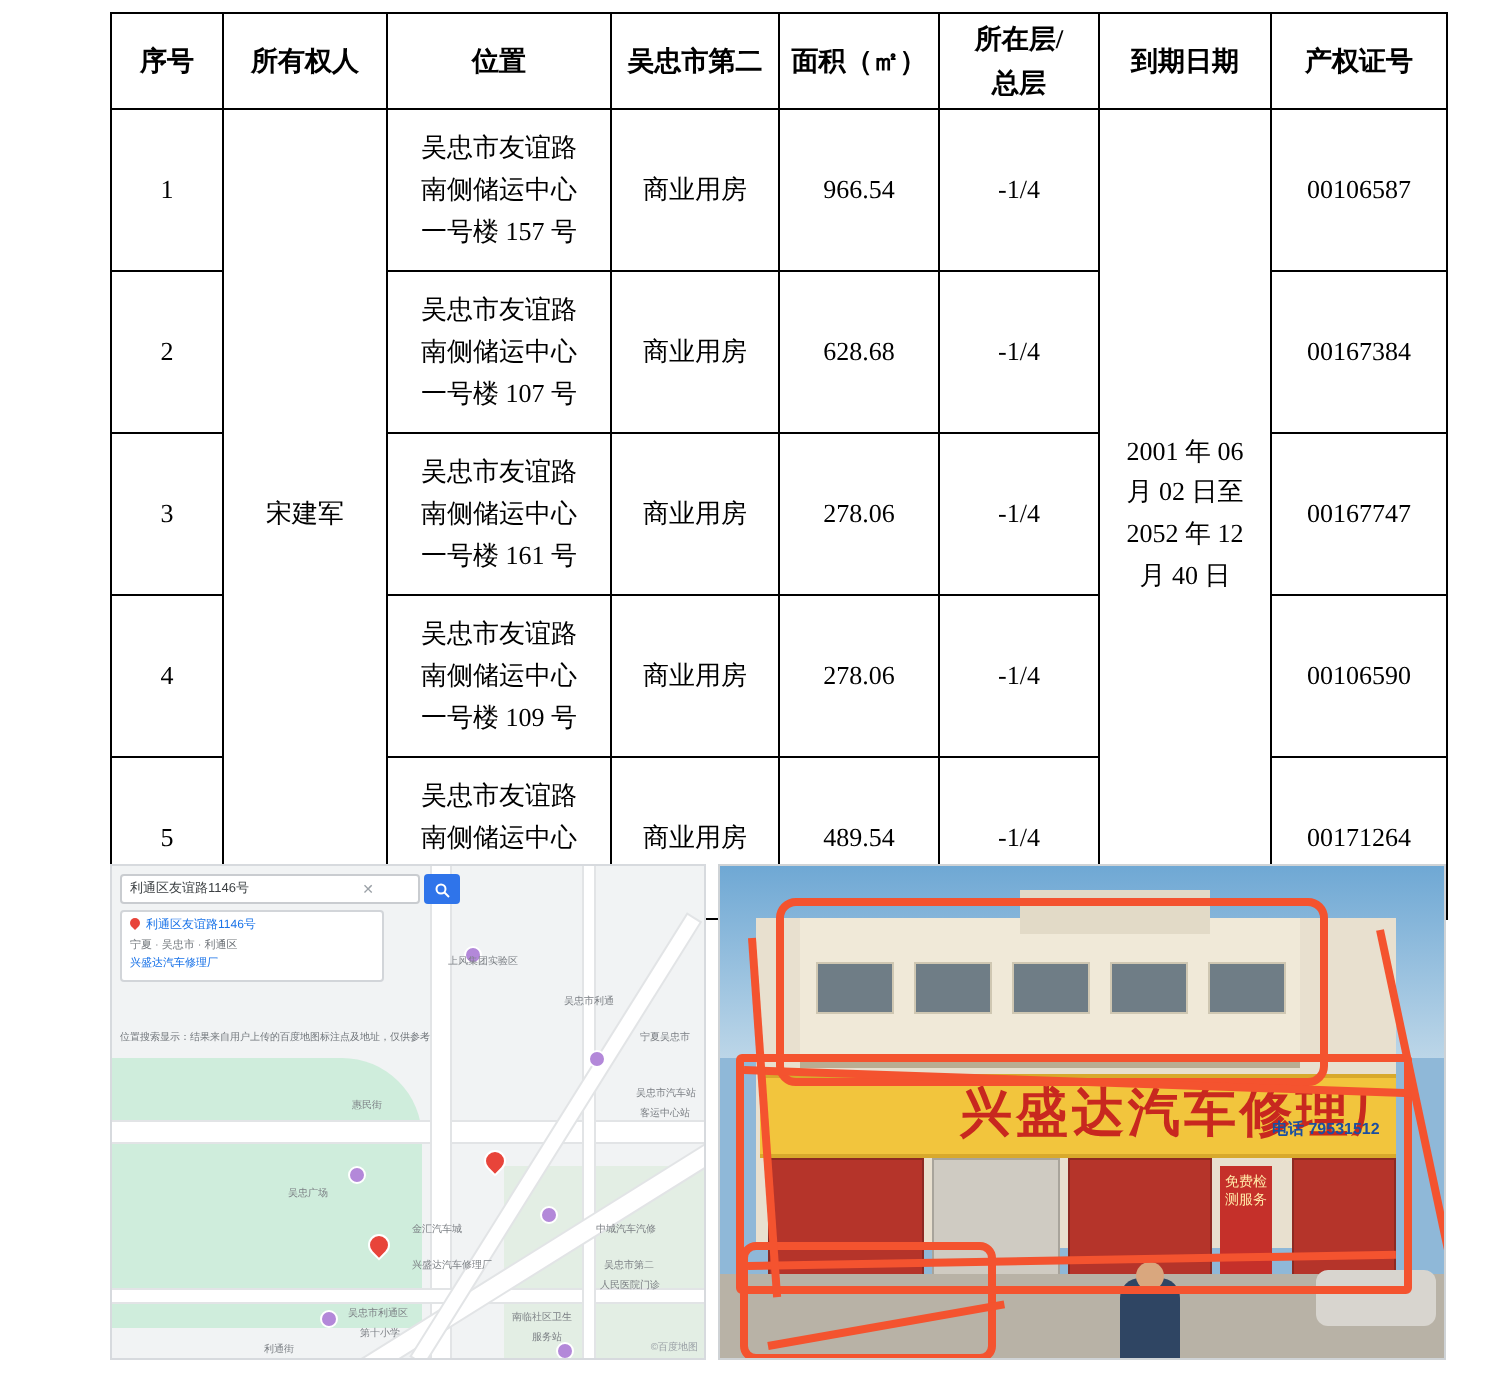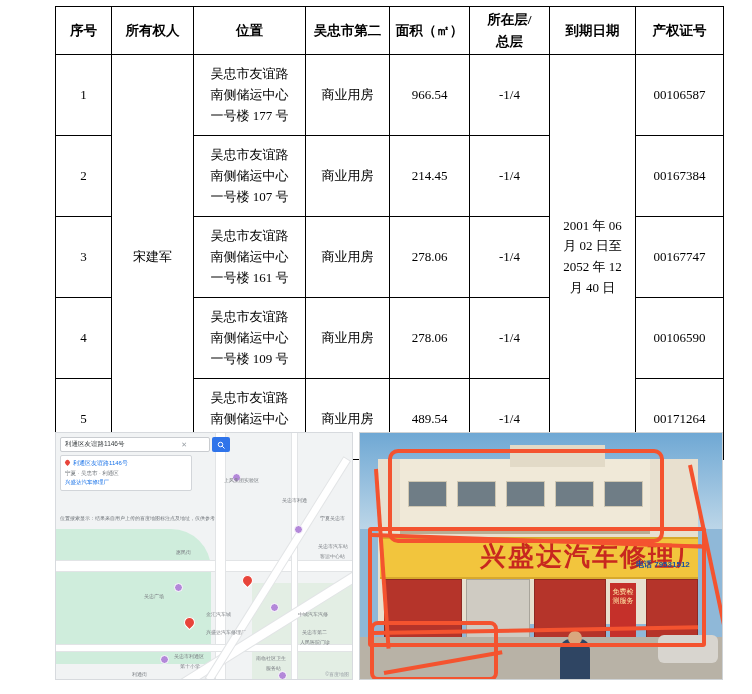--- a/index.html
+++ b/index.html
@@ -396,21 +396,21 @@
         </tr>
       </thead>
       <tbody>
 
         <tr>
           <td class="num-cell">1</td>
           <td rowspan="5">宋建军</td>
           <td class="loc-cell">
             <div>吴忠市友谊路</div>
             <div>南侧储运中心</div>
-            <div>一号楼 177 号</div>
+            <div>一号楼 157 号</div>
           </td>
           <td>商业用房</td>
           <td class="num-cell">966.54</td>
           <td class="num-cell">-1/4</td>
           <td rowspan="5" class="date-cell">
             <div>2001 年 06</div>
             <div>月 02 日至</div>
             <div>2052 年 12</div>
             <div>月 40 日</div>
           </td>
@@ -418,21 +418,21 @@
         </tr>
 
         <tr>
           <td class="num-cell">2</td>
           <td class="loc-cell">
             <div>吴忠市友谊路</div>
             <div>南侧储运中心</div>
             <div>一号楼 107 号</div>
           </td>
           <td>商业用房</td>
-          <td class="num-cell">214.45</td>
+          <td class="num-cell">628.68</td>
           <td class="num-cell">-1/4</td>
           <td class="num-cell">00167384</td>
         </tr>
 
         <tr>
           <td class="num-cell">3</td>
           <td class="loc-cell">
             <div>吴忠市友谊路</div>
             <div>南侧储运中心</div>
             <div>一号楼 161 号</div>

